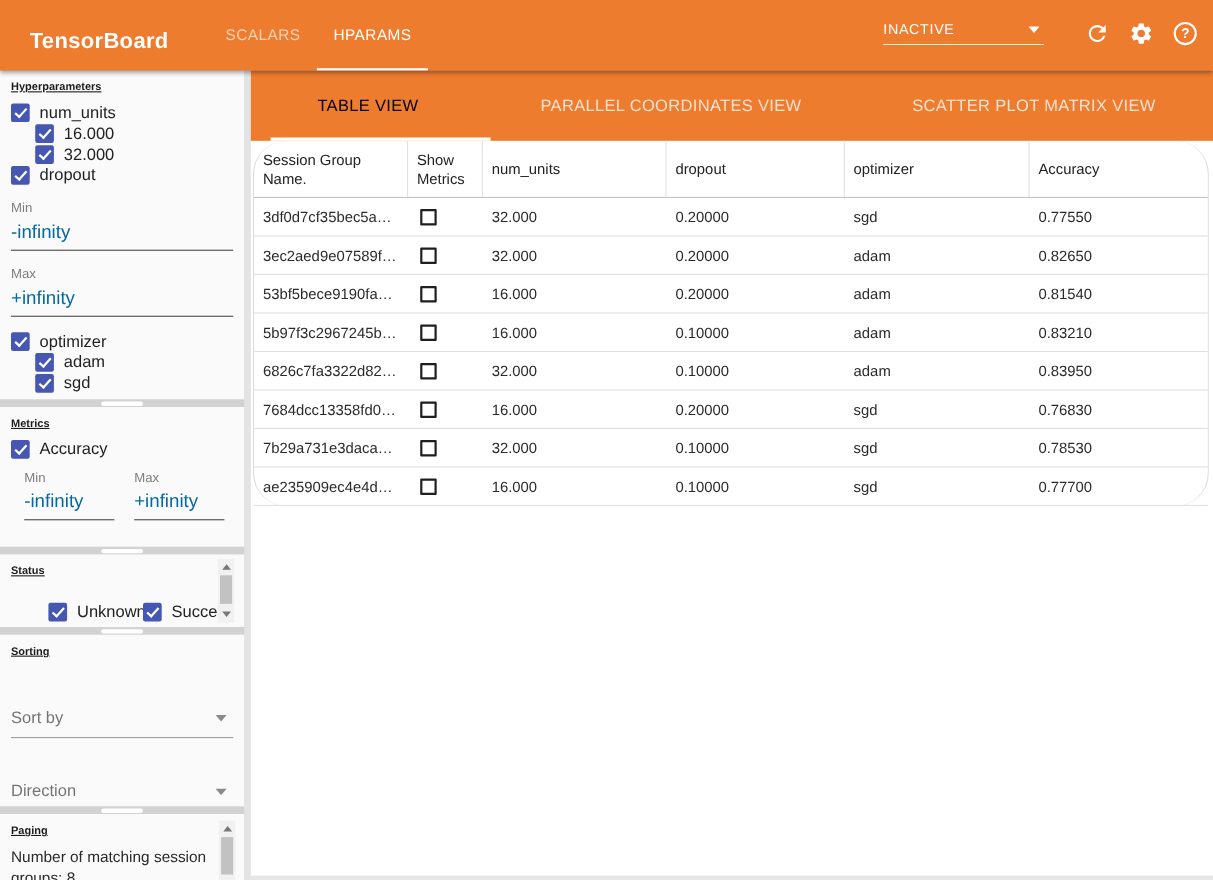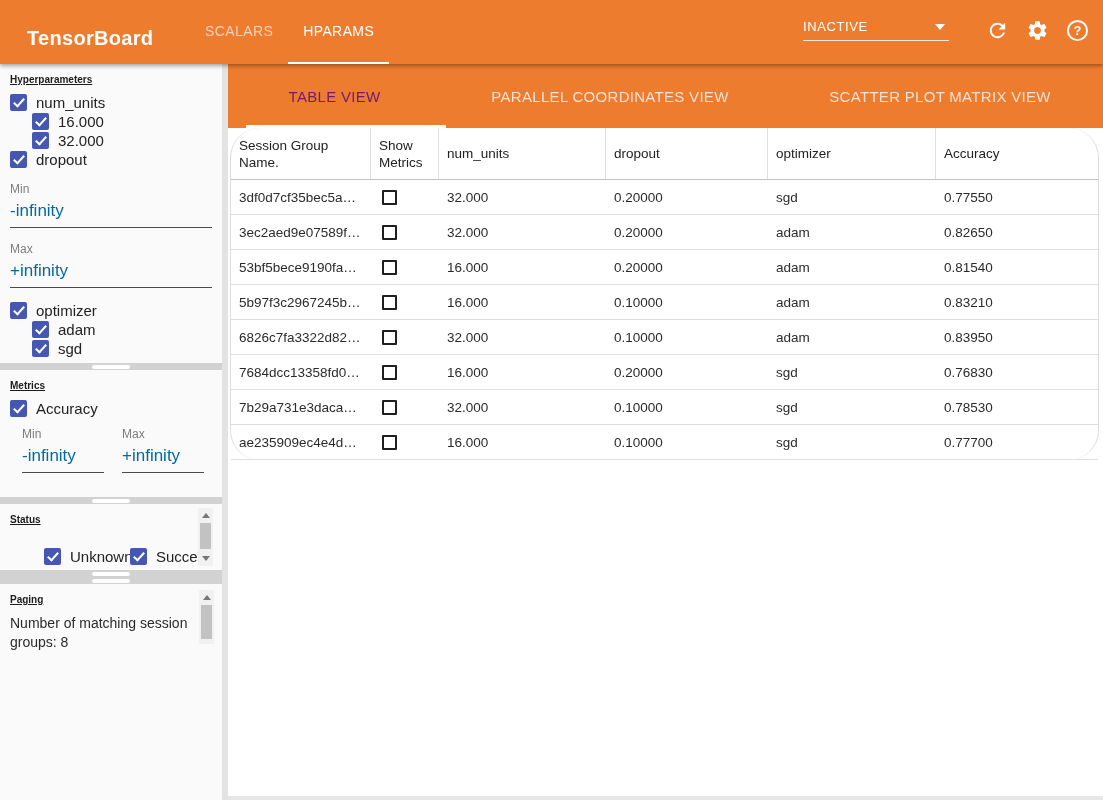--- a/index.html
+++ b/index.html
@@ -75,21 +75,21 @@
   .scroll-status .thumb { top:15px; height:26px; }
   .scroll-paging { right:8px; top:6px; height:54px; }
   .scroll-paging .thumb { top:15px; height:34px; }
 
   
   .main { position:absolute; left:228px; top:64px; width:875px; height:736px; background:#fff; }
   .viewtabs { position:relative; height:64px; background:#ee7c2f; display:flex; }
   .viewtab { display:flex; align-items:center; justify-content:center; font-size:15px;
     letter-spacing:.3px; color:rgba(255,255,255,.78); cursor:pointer; }
   .viewtab.t1 { width:213px; } .viewtab.t2 { width:338px; } .viewtab.t3 { width:322px; }
-  .viewtab.active { color:#701a75; }
+  .viewtab.active { color:#000000; }
   .ink-bar { position:absolute; left:18px; bottom:0; width:200px; height:3px; background:#fff; }
 
   .table { position:absolute; left:2px; top:64px; width:869px;
     border-left:1px solid #dcdcdc; border-right:1px solid #dcdcdc;border-radius:30px; }
   .thead { display:grid; grid-template-columns:140px 68px 167px 162px 168px 1fr;
     height:52px; border-bottom:1px solid #c3c3c3; }
   .th { display:flex; align-items:center; padding:0 6px 0 8px; font-size:13.5px; color:#222;
     border-right:1px solid #e0e0e0; line-height:17px; }
   .th:last-child { border-right:none; }
   .trow { display:grid; grid-template-columns:140px 68px 167px 162px 168px 1fr;
@@ -231,20 +231,31 @@
       <div class="arr-up"></div>
       <div class="thumb"></div>
       <div class="arr-down"></div>
     </div>
   </div>
 
   <div class="divider">
       <div class="handle"></div>
     </div>
 
+  <div class="card card-sorting">
+    <div class="sec-heading">Sorting</div>
+    <div class="select-row" style="margin-top:42px;">
+      <span class="sel-text">Sort by</span>
+      <span class="caret-down-gray"></span>
+    </div>
+    <div class="select-row" style="margin-top:36px;">
+      <span class="sel-text">Direction</span>
+      <span class="caret-down-gray"></span>
+    </div>
+  </div>
 
   <div class="divider">
       <div class="handle"></div>
     </div>
 
   <div class="card card-paging">
     <div class="sec-heading">Paging</div>
     <div class="paging-info">Number of matching session groups: 8</div>
     <div class="mini-scroll scroll-paging">
       <div class="arr-up"></div>

